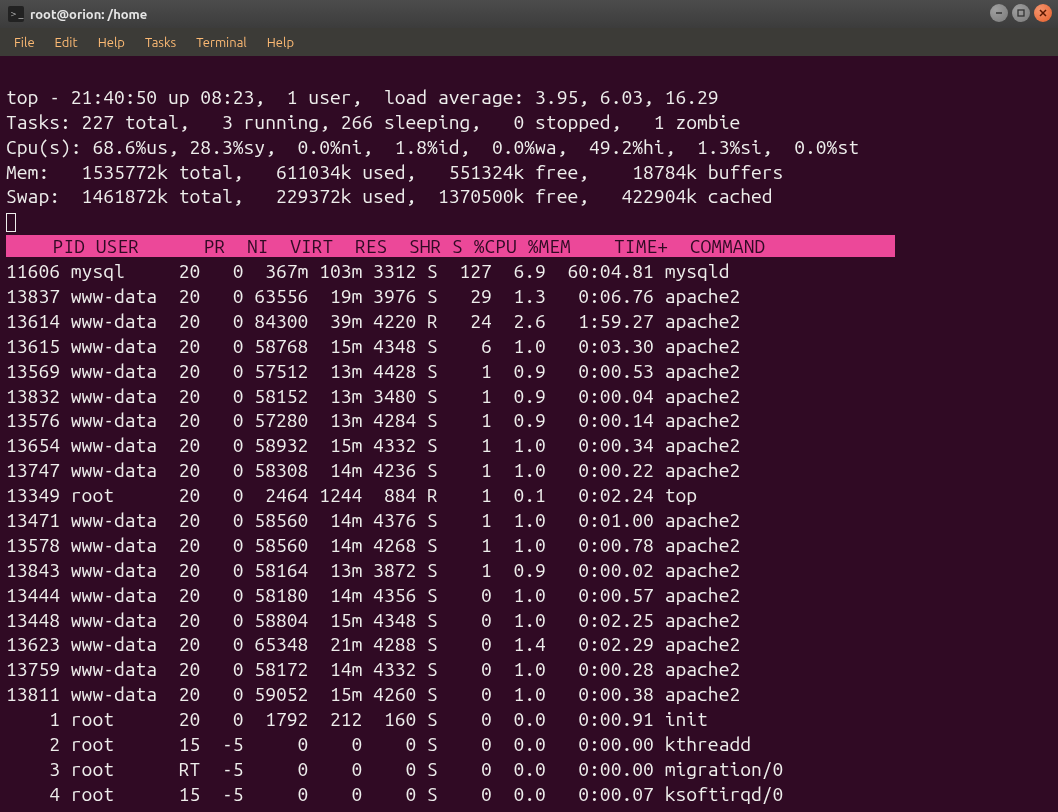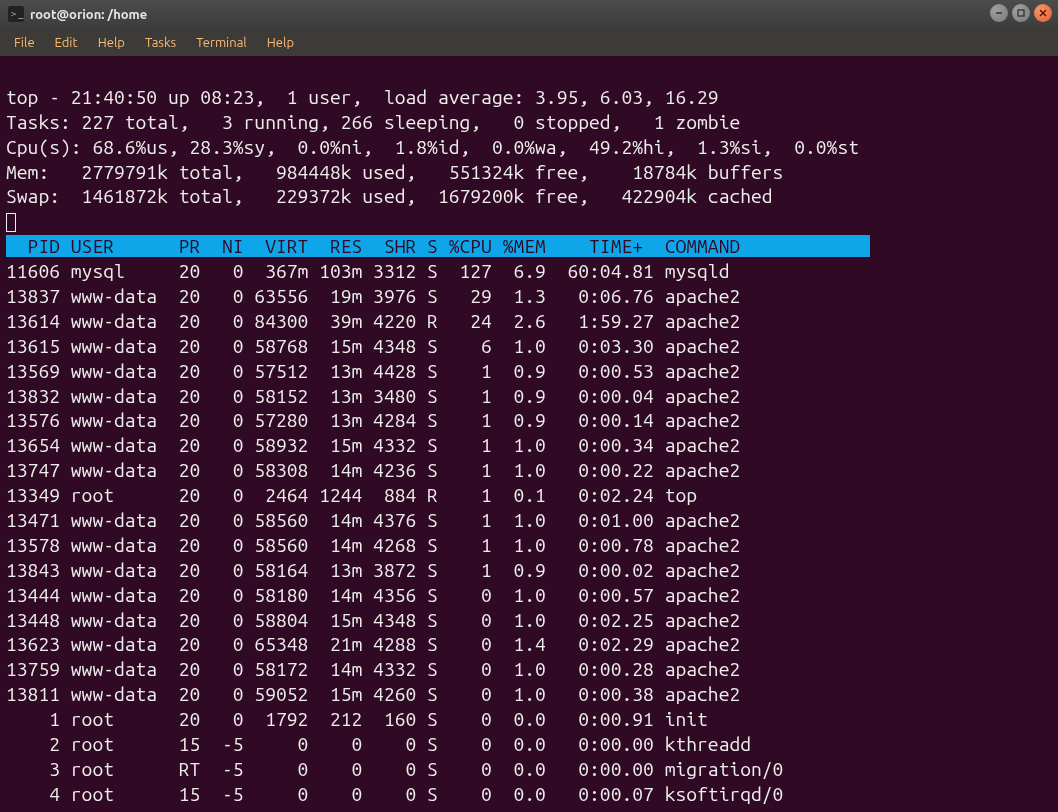--- a/index.html
+++ b/index.html
@@ -66,22 +66,23 @@
     background: #300a24;
     color: #eeeeec;
     font-family: "Ubuntu Mono", "DejaVu Sans Mono", monospace;
     font-size: 19.3px;
     line-height: 1.29;
     padding: 4px 6px 0 6px;
     white-space: pre;
     letter-spacing: 0px;
   }
   .terminal .hdr {
-    background: #0ea5e9;
+    background: #ec4899;
     color: #300a24;
+    padding-left: 25px;
   }
   .terminal .cursor-box {
     display:inline-block;
     width: 10px; height: 19px;
     border: 1px solid #eeeeec;
     vertical-align: text-bottom;
   }
 </style>
 </head>
 <body>
@@ -115,22 +116,22 @@
   <div class="menu-item">Help</div>
   <div class="menu-item">Tasks</div>
   <div class="menu-item">Terminal</div>
   <div class="menu-item">Help</div>
 </div>
 
 <div class="terminal">
 <span>top - 21:40:50 up 08:23,  1 user,  load average: 3.95, 6.03, 16.29</span>
 <span>Tasks: 227 total,   3 running, 266 sleeping,   0 stopped,   1 zombie</span>
 <span>Cpu(s): 68.6%us, 28.3%sy,  0.0%ni,  1.8%id,  0.0%wa,  49.2%hi,  1.3%si,  0.0%st</span>
-<span>Mem:   2779791k total,   984448k used,   551324k free,    18784k buffers</span>
-<span>Swap:  1461872k total,   229372k used,  1679200k free,   422904k cached</span>
+<span>Mem:   1535772k total,   611034k used,   551324k free,    18784k buffers</span>
+<span>Swap:  1461872k total,   229372k used,  1370500k free,   422904k cached</span>
 <span class="cursor-box"></span>
 <span class="hdr">  PID USER      PR  NI  VIRT  RES  SHR S %CPU %MEM    TIME+  COMMAND            </span>
 <div id="rows">11606 mysql     20   0  367m 103m 3312 S  127  6.9  60:04.81 mysqld
 13837 www-data  20   0 63556  19m 3976 S   29  1.3   0:06.76 apache2
 13614 www-data  20   0 84300  39m 4220 R   24  2.6   1:59.27 apache2
 13615 www-data  20   0 58768  15m 4348 S    6  1.0   0:03.30 apache2
 13569 www-data  20   0 57512  13m 4428 S    1  0.9   0:00.53 apache2
 13832 www-data  20   0 58152  13m 3480 S    1  0.9   0:00.04 apache2
 13576 www-data  20   0 57280  13m 4284 S    1  0.9   0:00.14 apache2
 13654 www-data  20   0 58932  15m 4332 S    1  1.0   0:00.34 apache2

